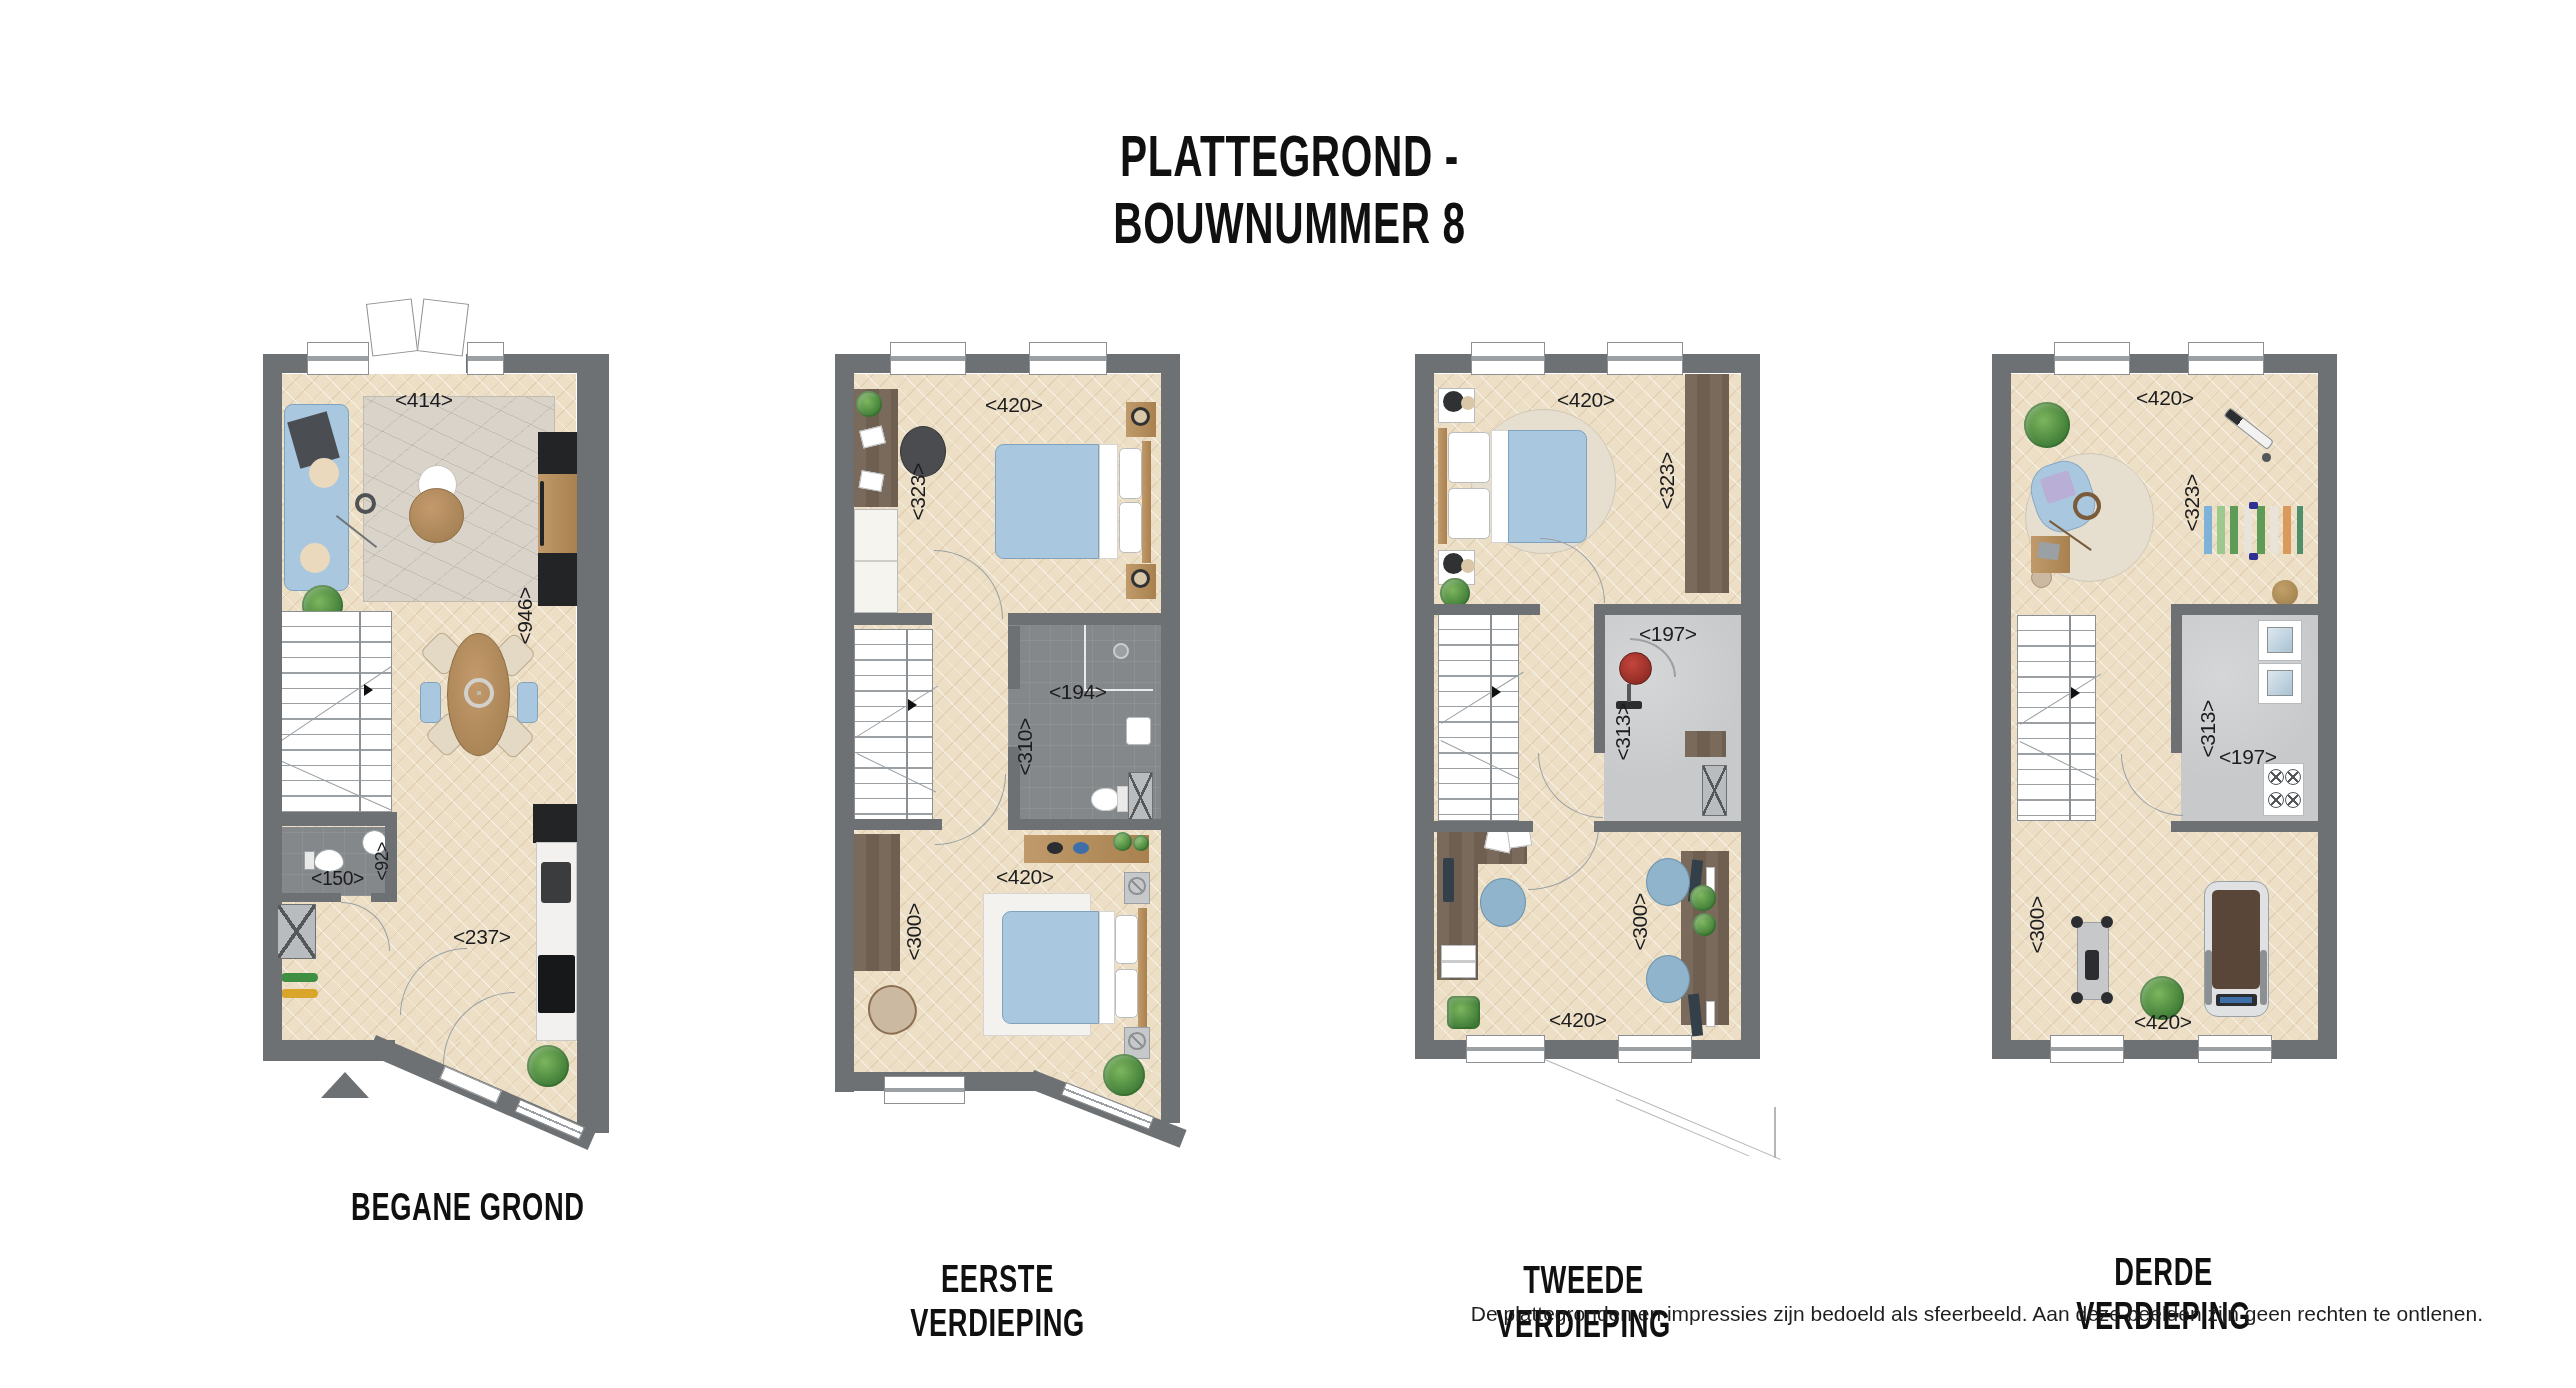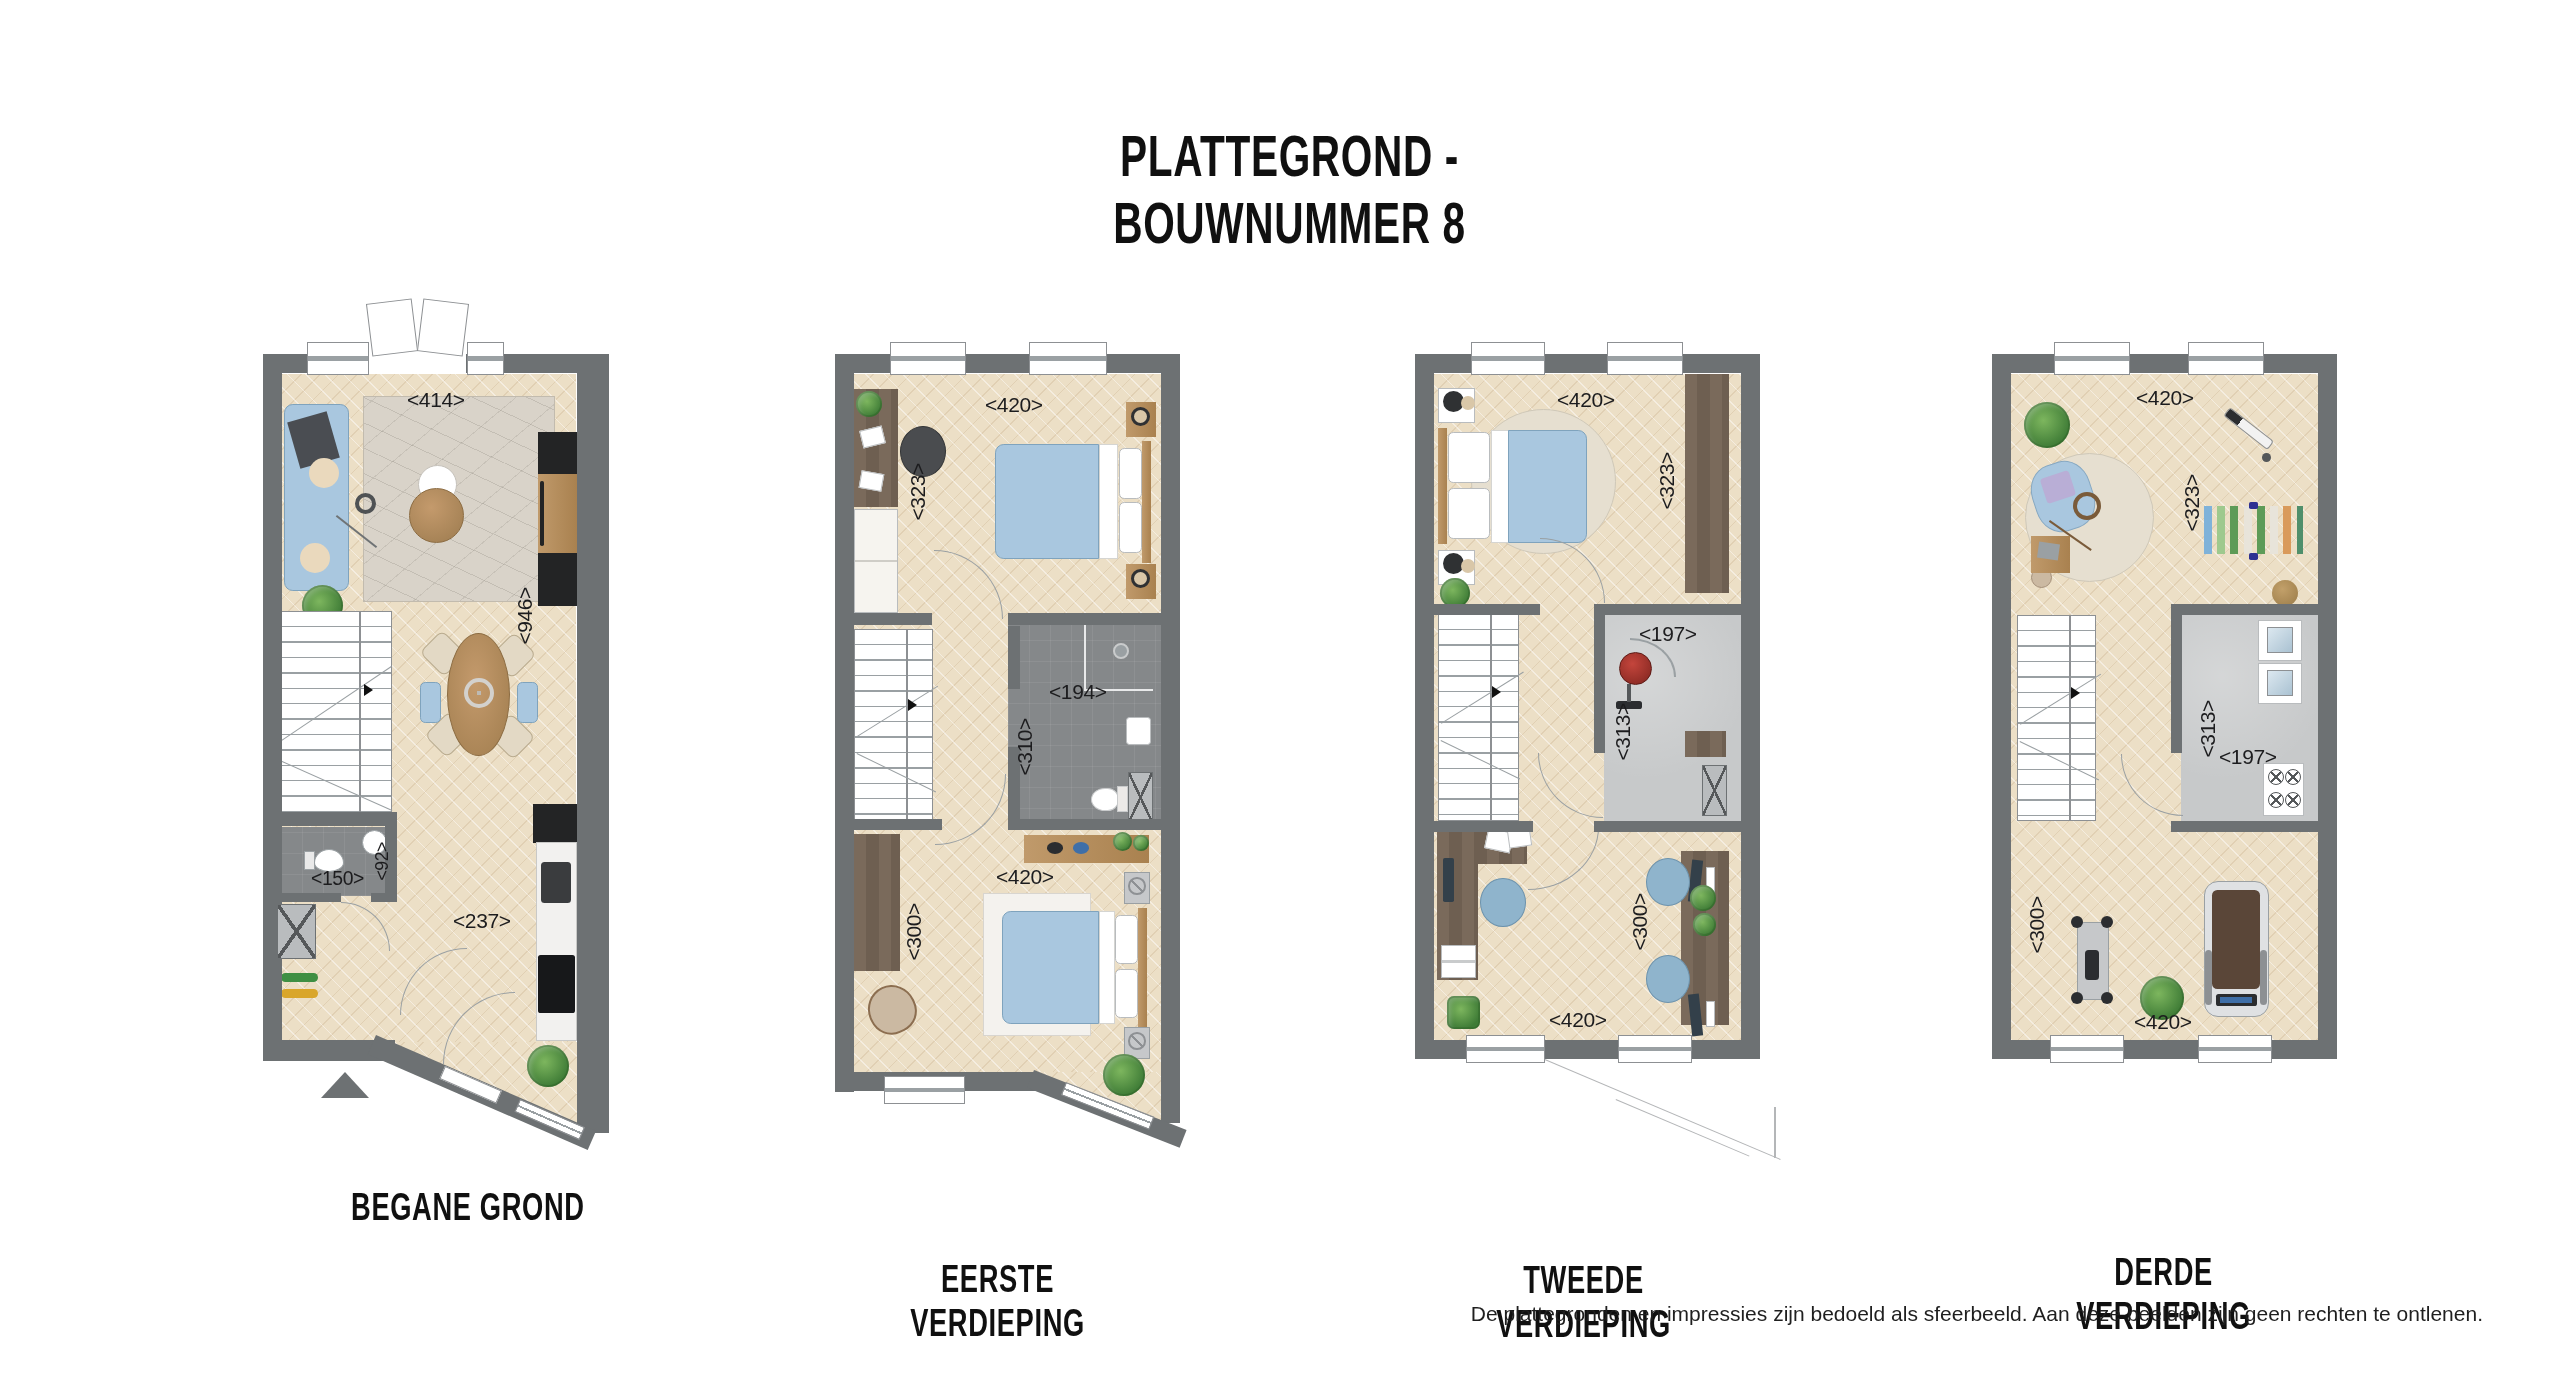--- a/index.html
+++ b/index.html
@@ -127,25 +127,25 @@
   <div class="t" style="left:106px;top:21px;width:97px;height:19.4px;background:#fff"></div>
   <div class="t win" style="left:106px;top:-32px;width:46px;height:53px;transform:rotate(-7deg)"></div>
   <div class="t win" style="left:157px;top:-32px;width:46px;height:53px;transform:rotate(7deg)"></div>
   <div class="t winh" style="left:182px;top:733px;width:62px;height:14px;background:#fff;border:1.3px solid #8d9093;transform:rotate(23.5deg);transform-origin:left top"></div>
   <div class="t winh win" style="left:257px;top:766px;width:71px;height:14px;transform:rotate(23.5deg);transform-origin:left top"></div>
   <div class="t arc cbl" style="left:78px;top:569px;width:49px;height:49px"></div>
   <div class="t arc cbr" style="left:137px;top:615px;width:67px;height:67px"></div>
   <div class="t arc cbr" style="left:180px;top:659px;width:72px;height:72px"></div>
   <div class="tri-n" style="left:58px;top:739px"></div>
 
-  <div class="t dim" style="left:144px;top:55px">&lt;414&gt;</div>
+  <div class="t dim" style="left:132px;top:55px">&lt;414&gt;</div>
   <div class="t dim dimv" style="left:250px;top:254px">&lt;946&gt;</div>
   <div class="t dim" style="left:48px;top:534px;font-size:19.4px">&lt;150&gt;</div>
   <div class="t dim dimv" style="left:109px;top:509px;font-size:17.6px">&lt;92&gt;</div>
-  <div class="t dim" style="left:190px;top:576px">&lt;237&gt;</div>
+  <div class="t dim" style="left:190px;top:592px">&lt;237&gt;</div>
 </div>
 
 <div class="plan" id="p2" style="left:835px;top:333px;width:345px;height:806px">
   <div class="t flo" style="left:19.4px;top:41px;width:307px;height:699px"></div>
   <div class="t flo" style="left:203px;top:739px;width:123px;height:51px;clip-path:polygon(0 0,100% 0,100% 100%)"></div>
   <div class="t flod" style="left:173px;top:280px;width:153px;height:217px"></div>
 
   <div class="t dwood" style="left:19.4px;top:56px;width:44px;height:118px"></div>
   <div class="t whitebox" style="left:26.4px;top:95px;width:23px;height:17.6px;transform:rotate(-14deg)"></div>
   <div class="t" style="left:65px;top:93px;width:46px;height:51px;background:#4a4c4f;border-radius:50%;border:1.8px solid #333537"></div>

